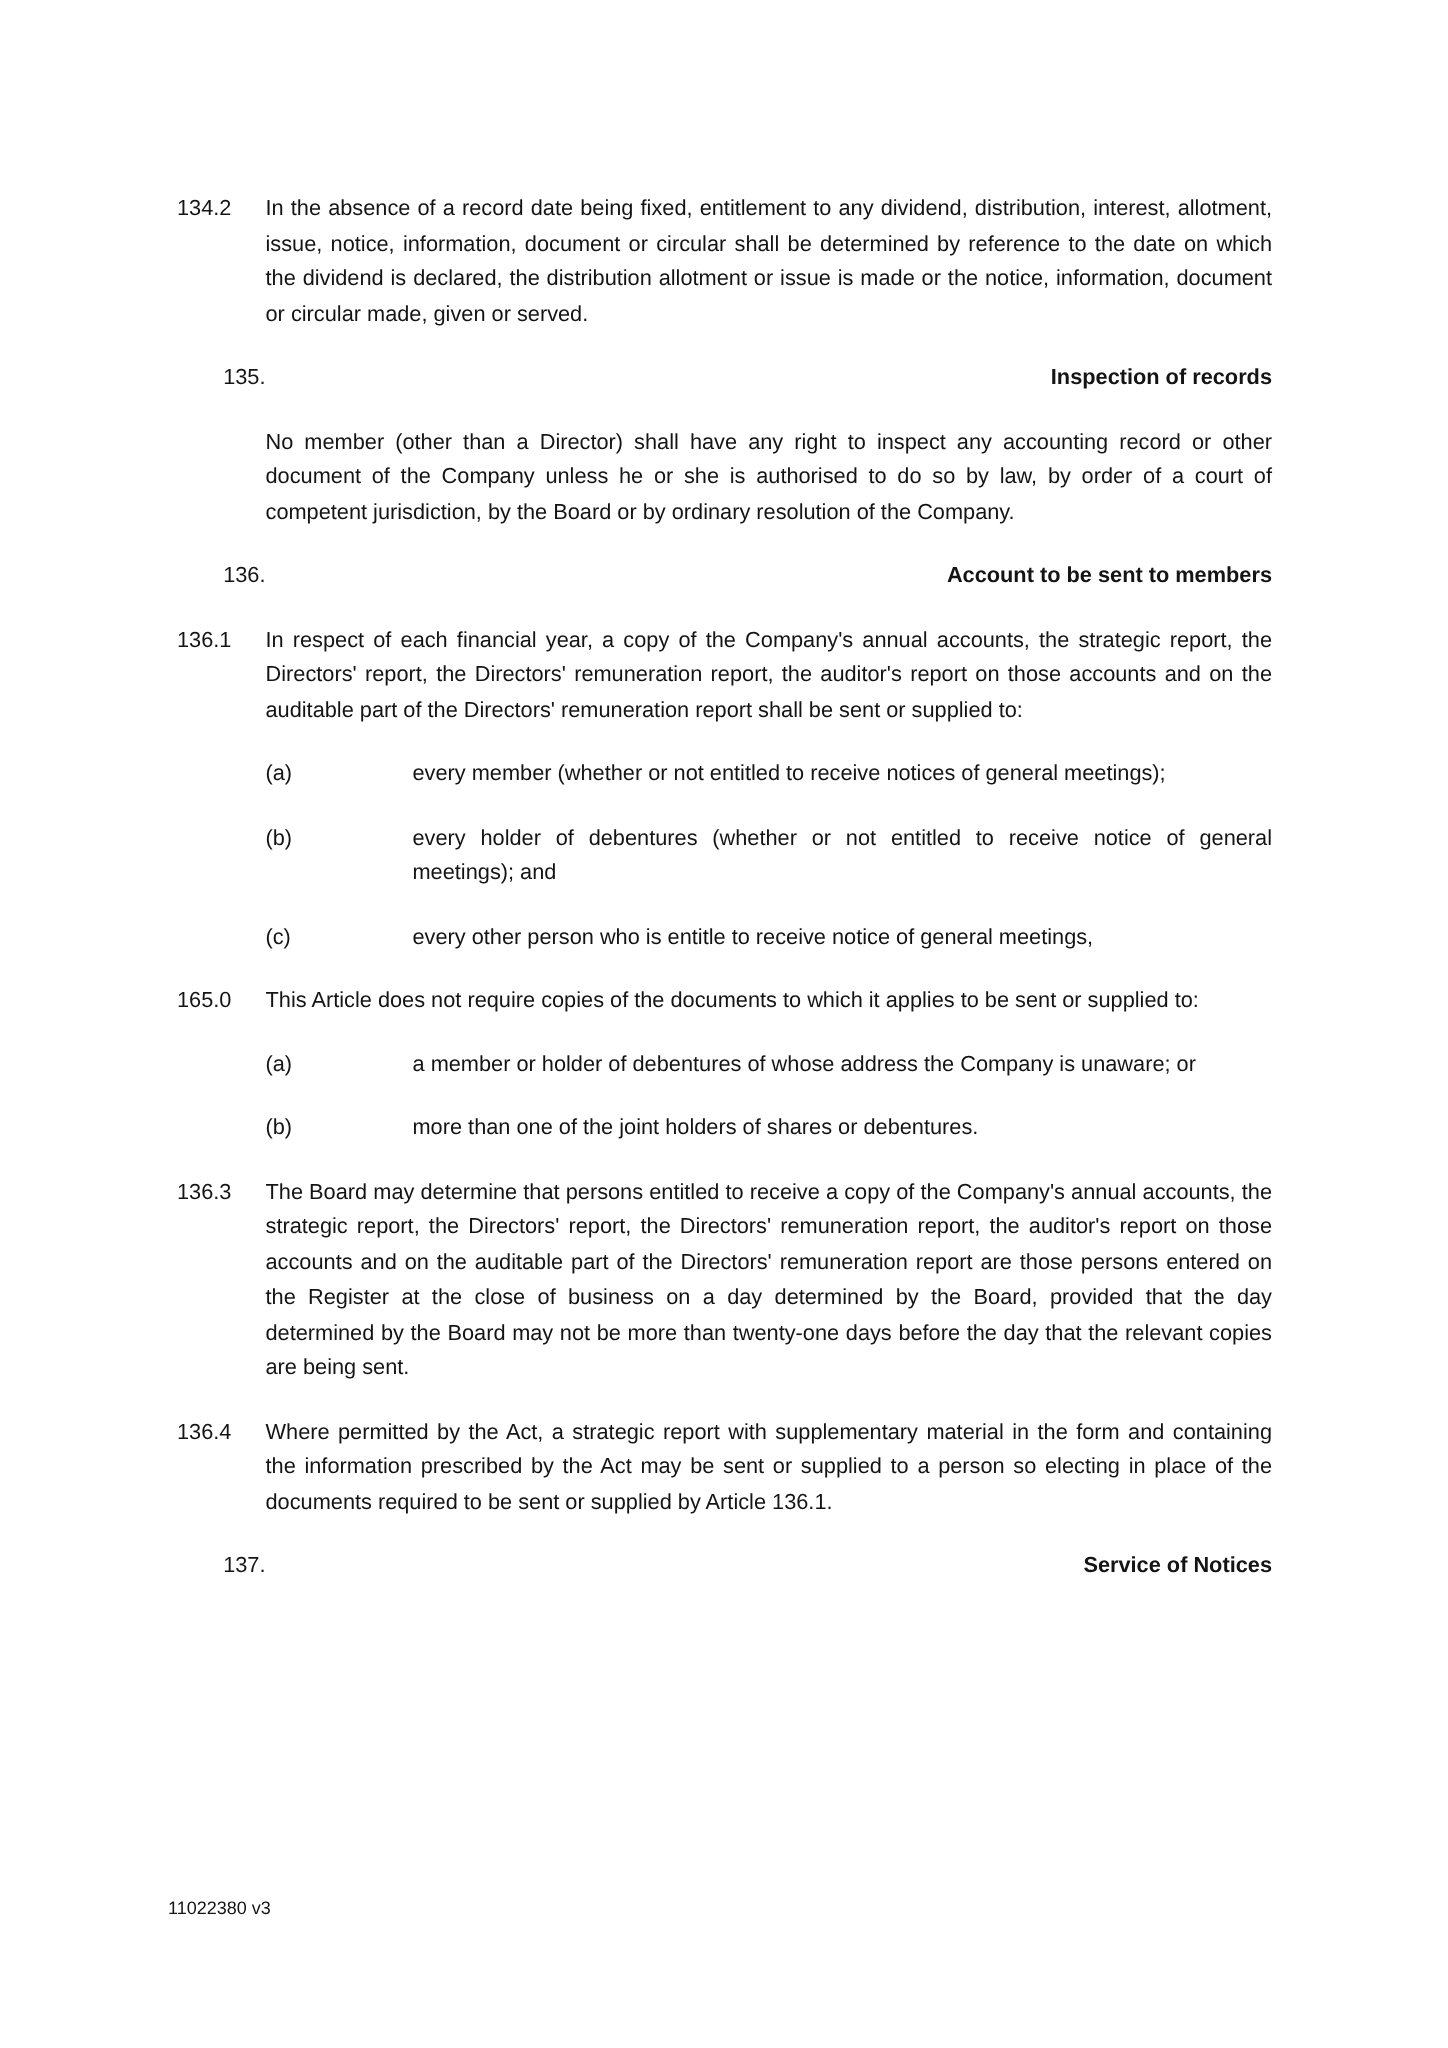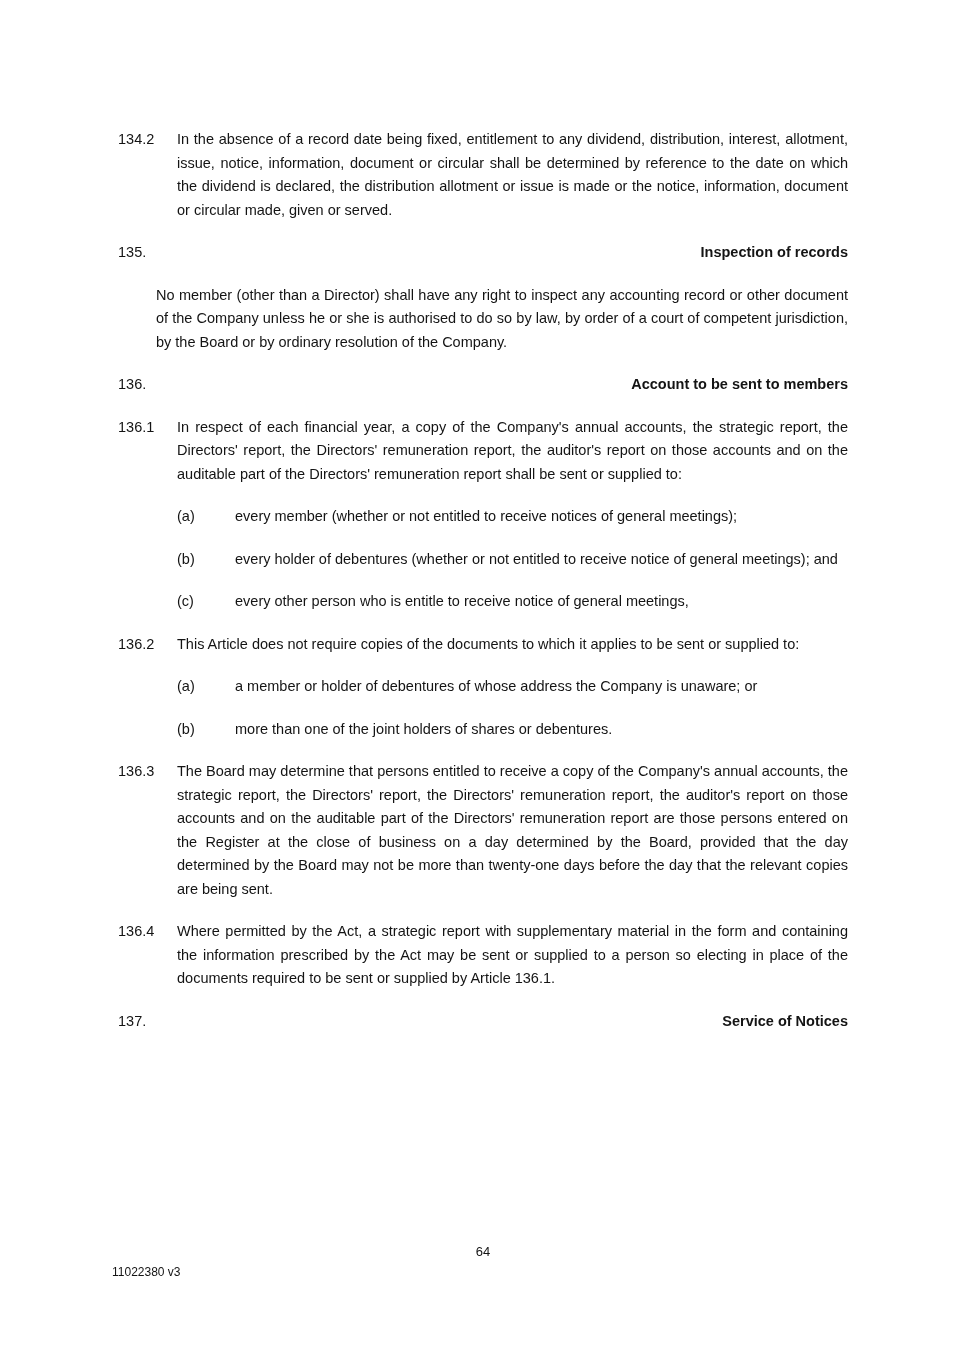--- a/index.html
+++ b/index.html
@@ -39,41 +39,43 @@
     flex: 1;
     text-align: justify;
   }
   .heading {
     display: flex;
   }
   .heading .num {
     width: 59px;
     flex: none;
     font-weight: normal;
+    text-align: right;
   }
   .heading .title {
     flex: 1;
     font-weight: bold;
     text-align: right;
   }
   .para {
-    margin-left: 38px;
+    margin-left: 59px;
     text-align: justify;
   }
   .sub {
     display: flex;
     margin-left: 59px;
   }
   .sub .letter {
     width: 58px;
     flex: none;
   }
   .sub .body {
     flex: 1;
     text-align: justify;
+    margin-left: 40px;
   }
   .page-number {
     position: absolute;
     left: 118px;
     top: 1244px;
     width: 730px;
     text-align: center;
     font-size: 13px;
     line-height: 16px;
   }
@@ -123,21 +125,21 @@
       <span class="body">every holder of debentures (whether or not entitled to receive notice of general meetings); and</span>
     </div>
 
     <div class="block sub">
       <span class="letter">(c)</span>
       <span class="body">every other person who is entitle to receive notice of general meetings,</span>
     </div>
 
 
     <div class="block clause">
-      <span class="num">136.2</span>
+      <span class="num">165.0</span>
       <span class="body">This Article does not require copies of the documents to which it applies to be sent or supplied to:</span>
     </div>
 
     <div class="block sub">
       <span class="letter">(a)</span>
       <span class="body">a member or holder of debentures of whose address the Company is unaware; or</span>
     </div>
 
     <div class="block sub">
       <span class="letter">(b)</span>
@@ -155,15 +157,14 @@
     </div>
 
     <div class="block heading">
       <span class="num">137.</span>
       <span class="title">Service of Notices</span>
     </div>
 
 
   </div>
 
-  <div class="page-number">64</div>
   <div class="doc-ref">11022380 v3</div>
 </div>
 
 </body></html>

